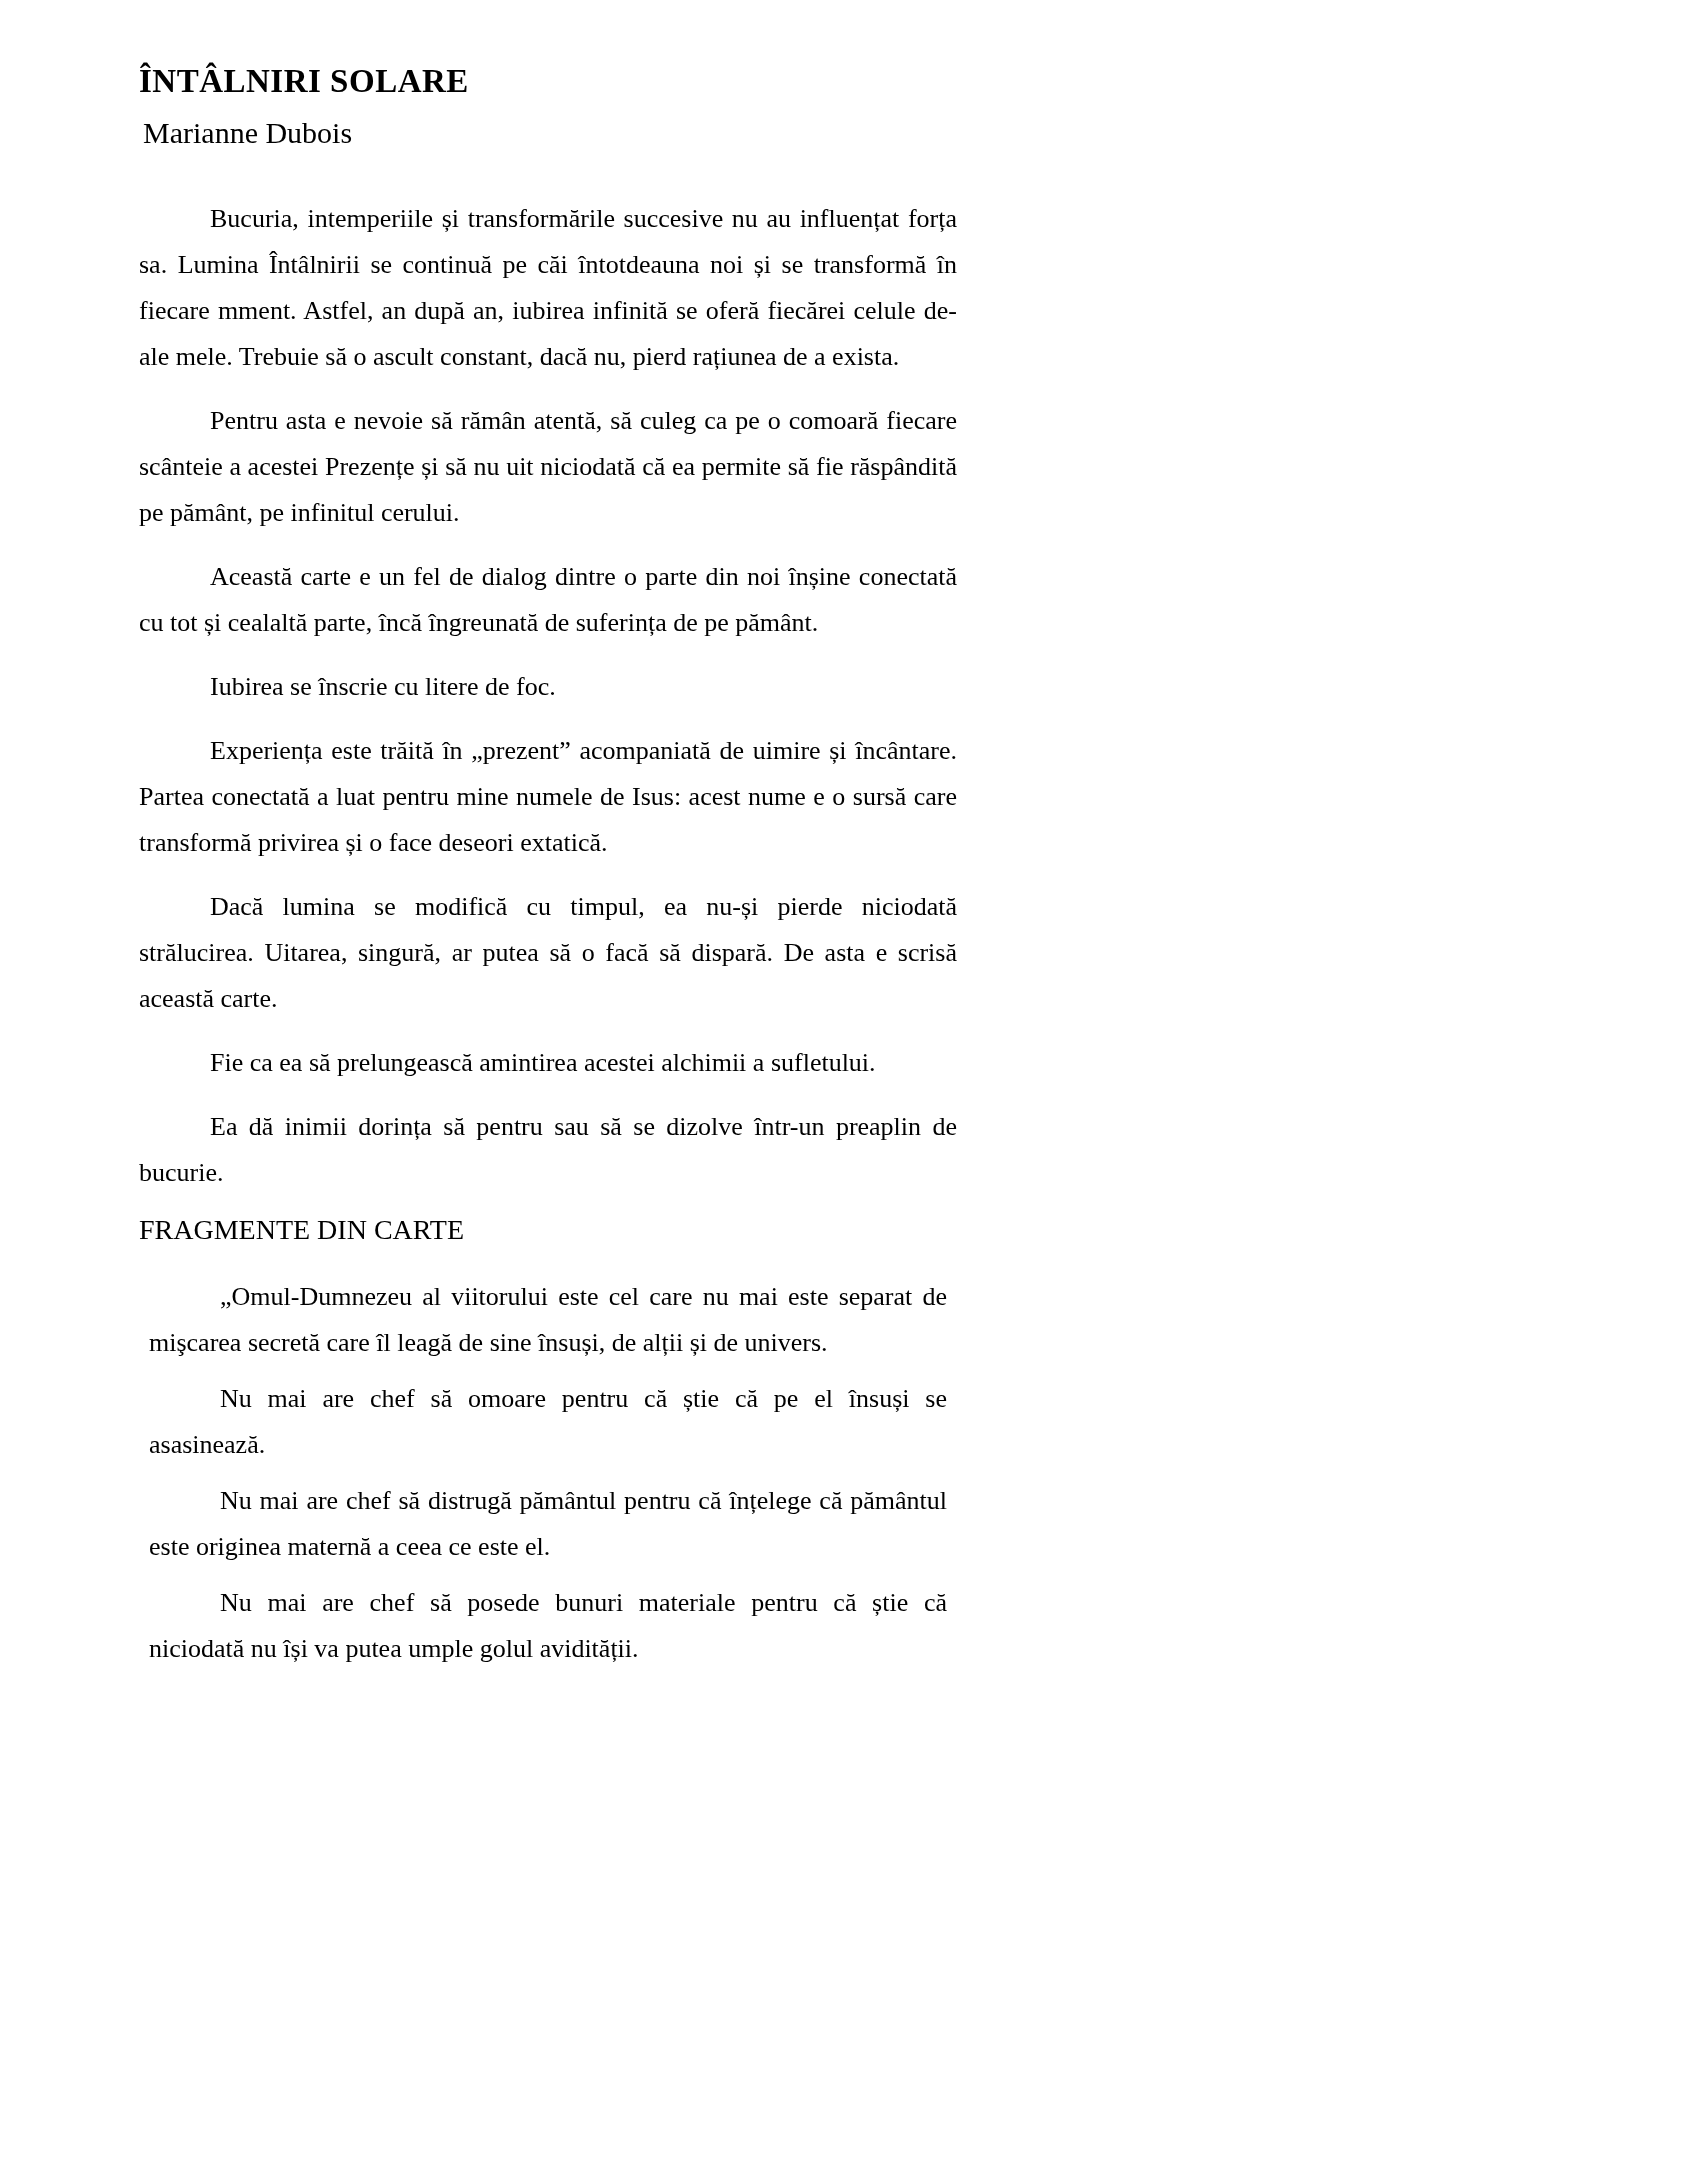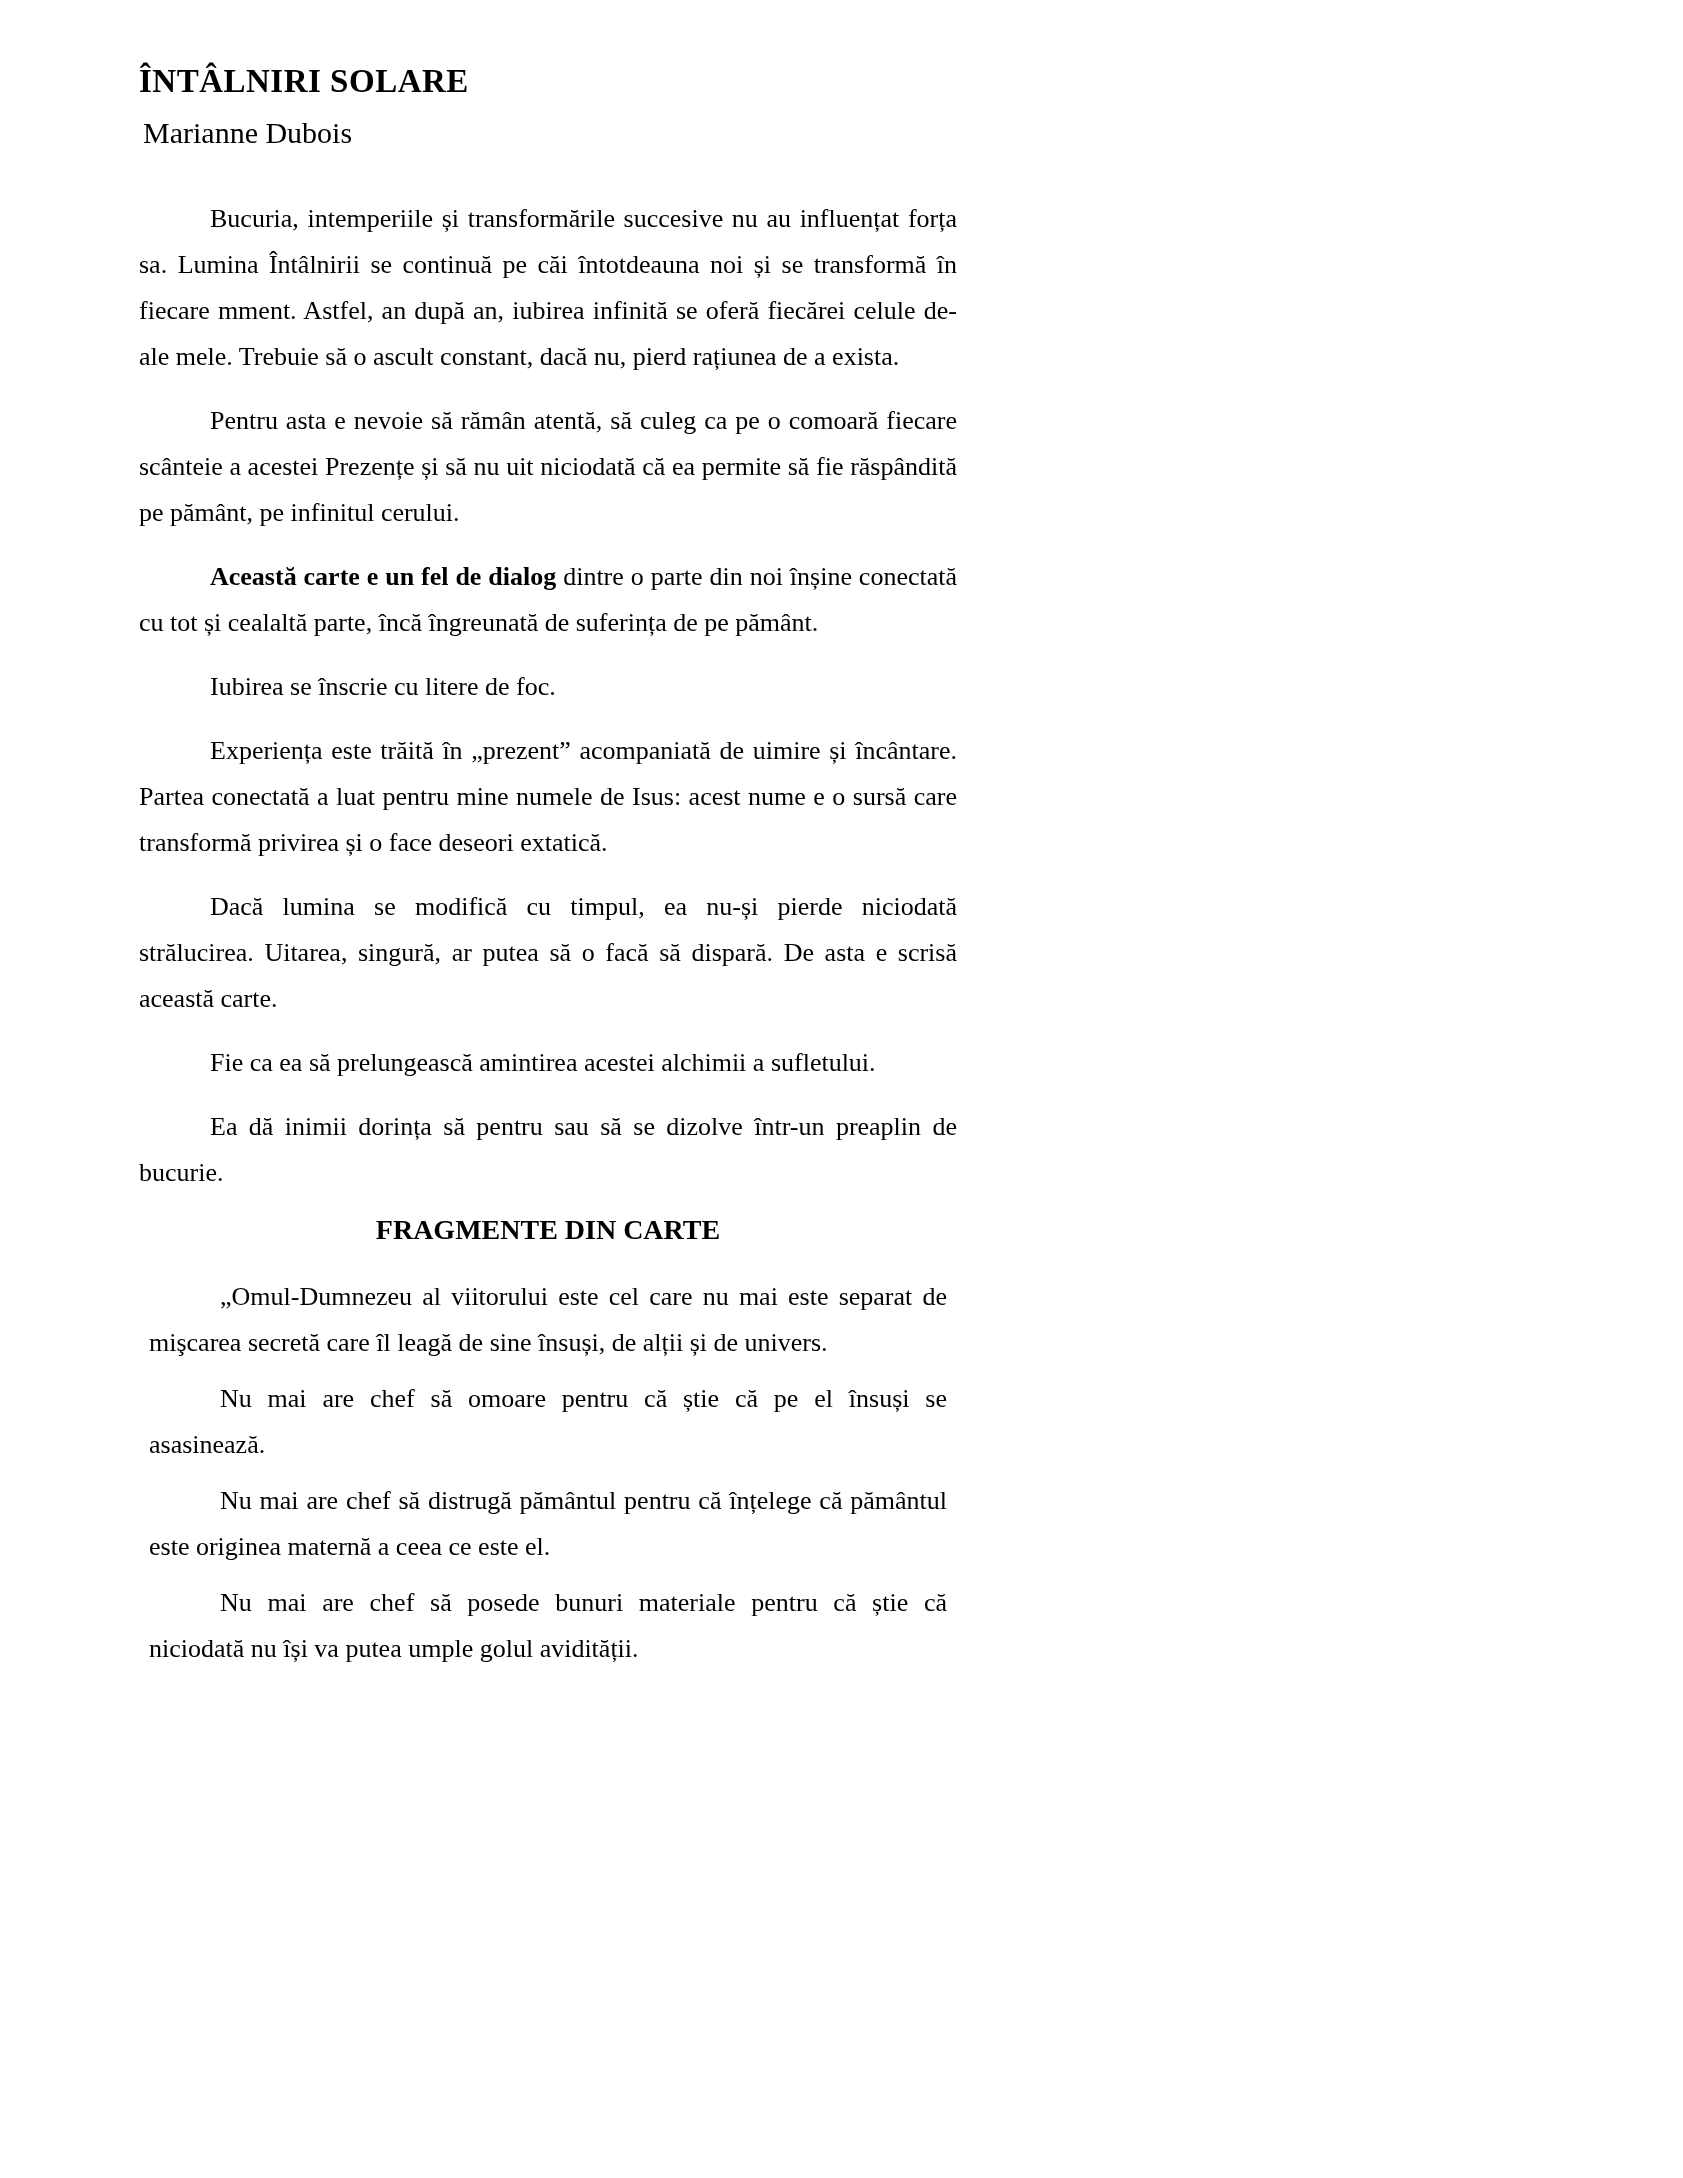--- a/index.html
+++ b/index.html
@@ -30,28 +30,27 @@
   }
   p.body {
     font-size: 26px;
     line-height: 46px;
     text-align: justify;
     text-indent: 71px;
     margin: 0 0 18px 0;
   }
   .section-heading {
     font-size: 28px;
-    font-weight: bold;
+    font-weight: normal;
     margin: 12px 0 28px 0;
-    text-align: center;
   }
   section.fragments p.body {
     margin: 10px;
   }
-  p.body b { font-weight: bold; }
+  p.body b { font-weight: normal; }
 </style>
 </head>
 <body>
 
 <main class="page">
   <h1 class="title">ÎNTÂLNIRI SOLARE</h1>
   <h2 class="author">Marianne Dubois</h2>
   <section class="intro" id="intro-section">
       <p class="body">Bucuria, intemperiile și transformările succesive nu au influențat forța sa. Lumina Întâlnirii se continuă pe căi întotdeauna noi și se transformă în fiecare mment. Astfel, an după an, iubirea infinită se oferă fiecărei celule de-ale mele. Trebuie să o ascult constant, dacă nu, pierd rațiunea de a exista.</p>
       <p class="body">Pentru asta e nevoie să rămân atentă, să culeg ca pe o comoară fiecare scânteie a acestei Prezențe și să nu uit niciodată că ea permite să fie răspândită pe pământ, pe infinitul cerului.</p>

